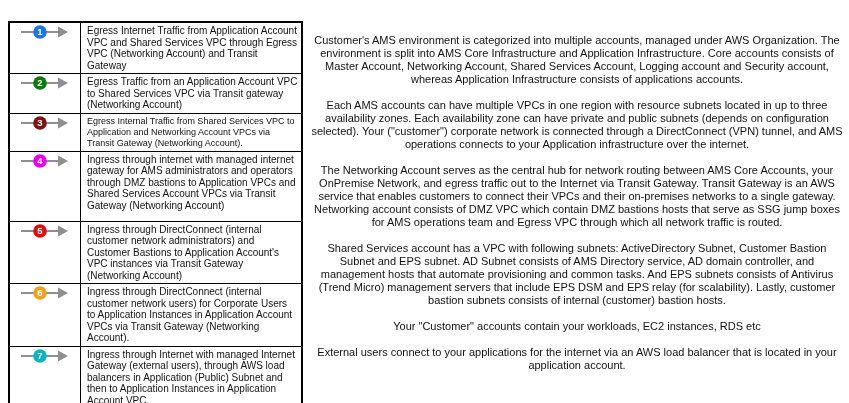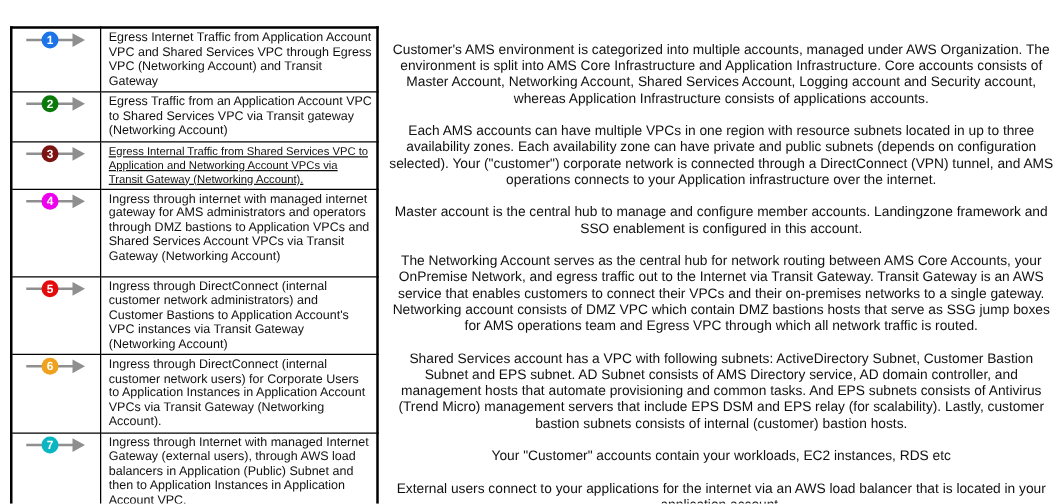--- a/index.html
+++ b/index.html
@@ -37,21 +37,20 @@
   }
   td.text-cell {
     padding: 2px 3px 2px 6px;
     font-size: 10px;
     line-height: 11.5px;
     color: #111111;
   }
   td.text-cell.small {
     font-size: 9px;
     line-height: 11px;
-    text-decoration: underline;
   }
   tr.r1 td { height: 46px; }
   tr.r2 td { height: 33px; }
   tr.r3 td { height: 33px; }
   tr.r4 td { height: 65px; }
   tr.r5 td { height: 54px; }
   tr.r6 td { height: 53px; }
   tr.r7 td { height: 62px; }
   .flow-arrow { display: inline-block; }
   .flow-arrow text {
@@ -156,20 +155,19 @@
         </svg>
       </td>
       <td class="text-cell">Ingress through Internet with managed Internet Gateway (external users), through AWS load balancers in Application (Public) Subnet and then to Application Instances in Application Account VPC.</td>
     </tr>
   </tbody>
     </table>
 
   <div class="description">
     <p>Customer's AMS environment is categorized into multiple accounts, managed under AWS Organization. The environment is split into AMS Core Infrastructure and Application Infrastructure. Core accounts consists of Master Account, Networking Account, Shared Services Account, Logging account and Security account, whereas Application Infrastructure consists of applications accounts.</p>
     <p>Each AMS accounts can have multiple VPCs in one region with resource subnets located in up to three availability zones. Each availability zone can have private and public subnets (depends on configuration selected). Your ("customer") corporate network is connected through a DirectConnect (VPN) tunnel, and AMS operations connects to your Application infrastructure over the internet.</p>
-    <p>Master account is the central hub to manage and configure member accounts. Landingzone framework and SSO enablement is configured in this account.</p>
     <p>The Networking Account serves as the central hub for network routing between AMS Core Accounts, your OnPremise Network, and egress traffic out to the Internet via Transit Gateway. Transit Gateway is an AWS service that enables customers to connect their VPCs and their on-premises networks to a single gateway. Networking account consists of DMZ VPC which contain DMZ bastions hosts that serve as SSG jump boxes for AMS operations team and Egress VPC through which all network traffic is routed.</p>
     <p>Shared Services account has a VPC with following subnets: ActiveDirectory Subnet, Customer Bastion Subnet and EPS subnet. AD Subnet consists of AMS Directory service, AD domain controller, and management hosts that automate provisioning and common tasks. And EPS subnets consists of Antivirus (Trend Micro) management servers that include EPS DSM and EPS relay (for scalability). Lastly, customer bastion subnets consists of internal (customer) bastion hosts.</p>
     <p>Your "Customer" accounts contain your workloads, EC2 instances, RDS etc</p>
     <p>External users connect to your applications for the internet via an AWS load balancer that is located in your application account.</p>
   </div>
 
 </div>
 
 </body></html>

